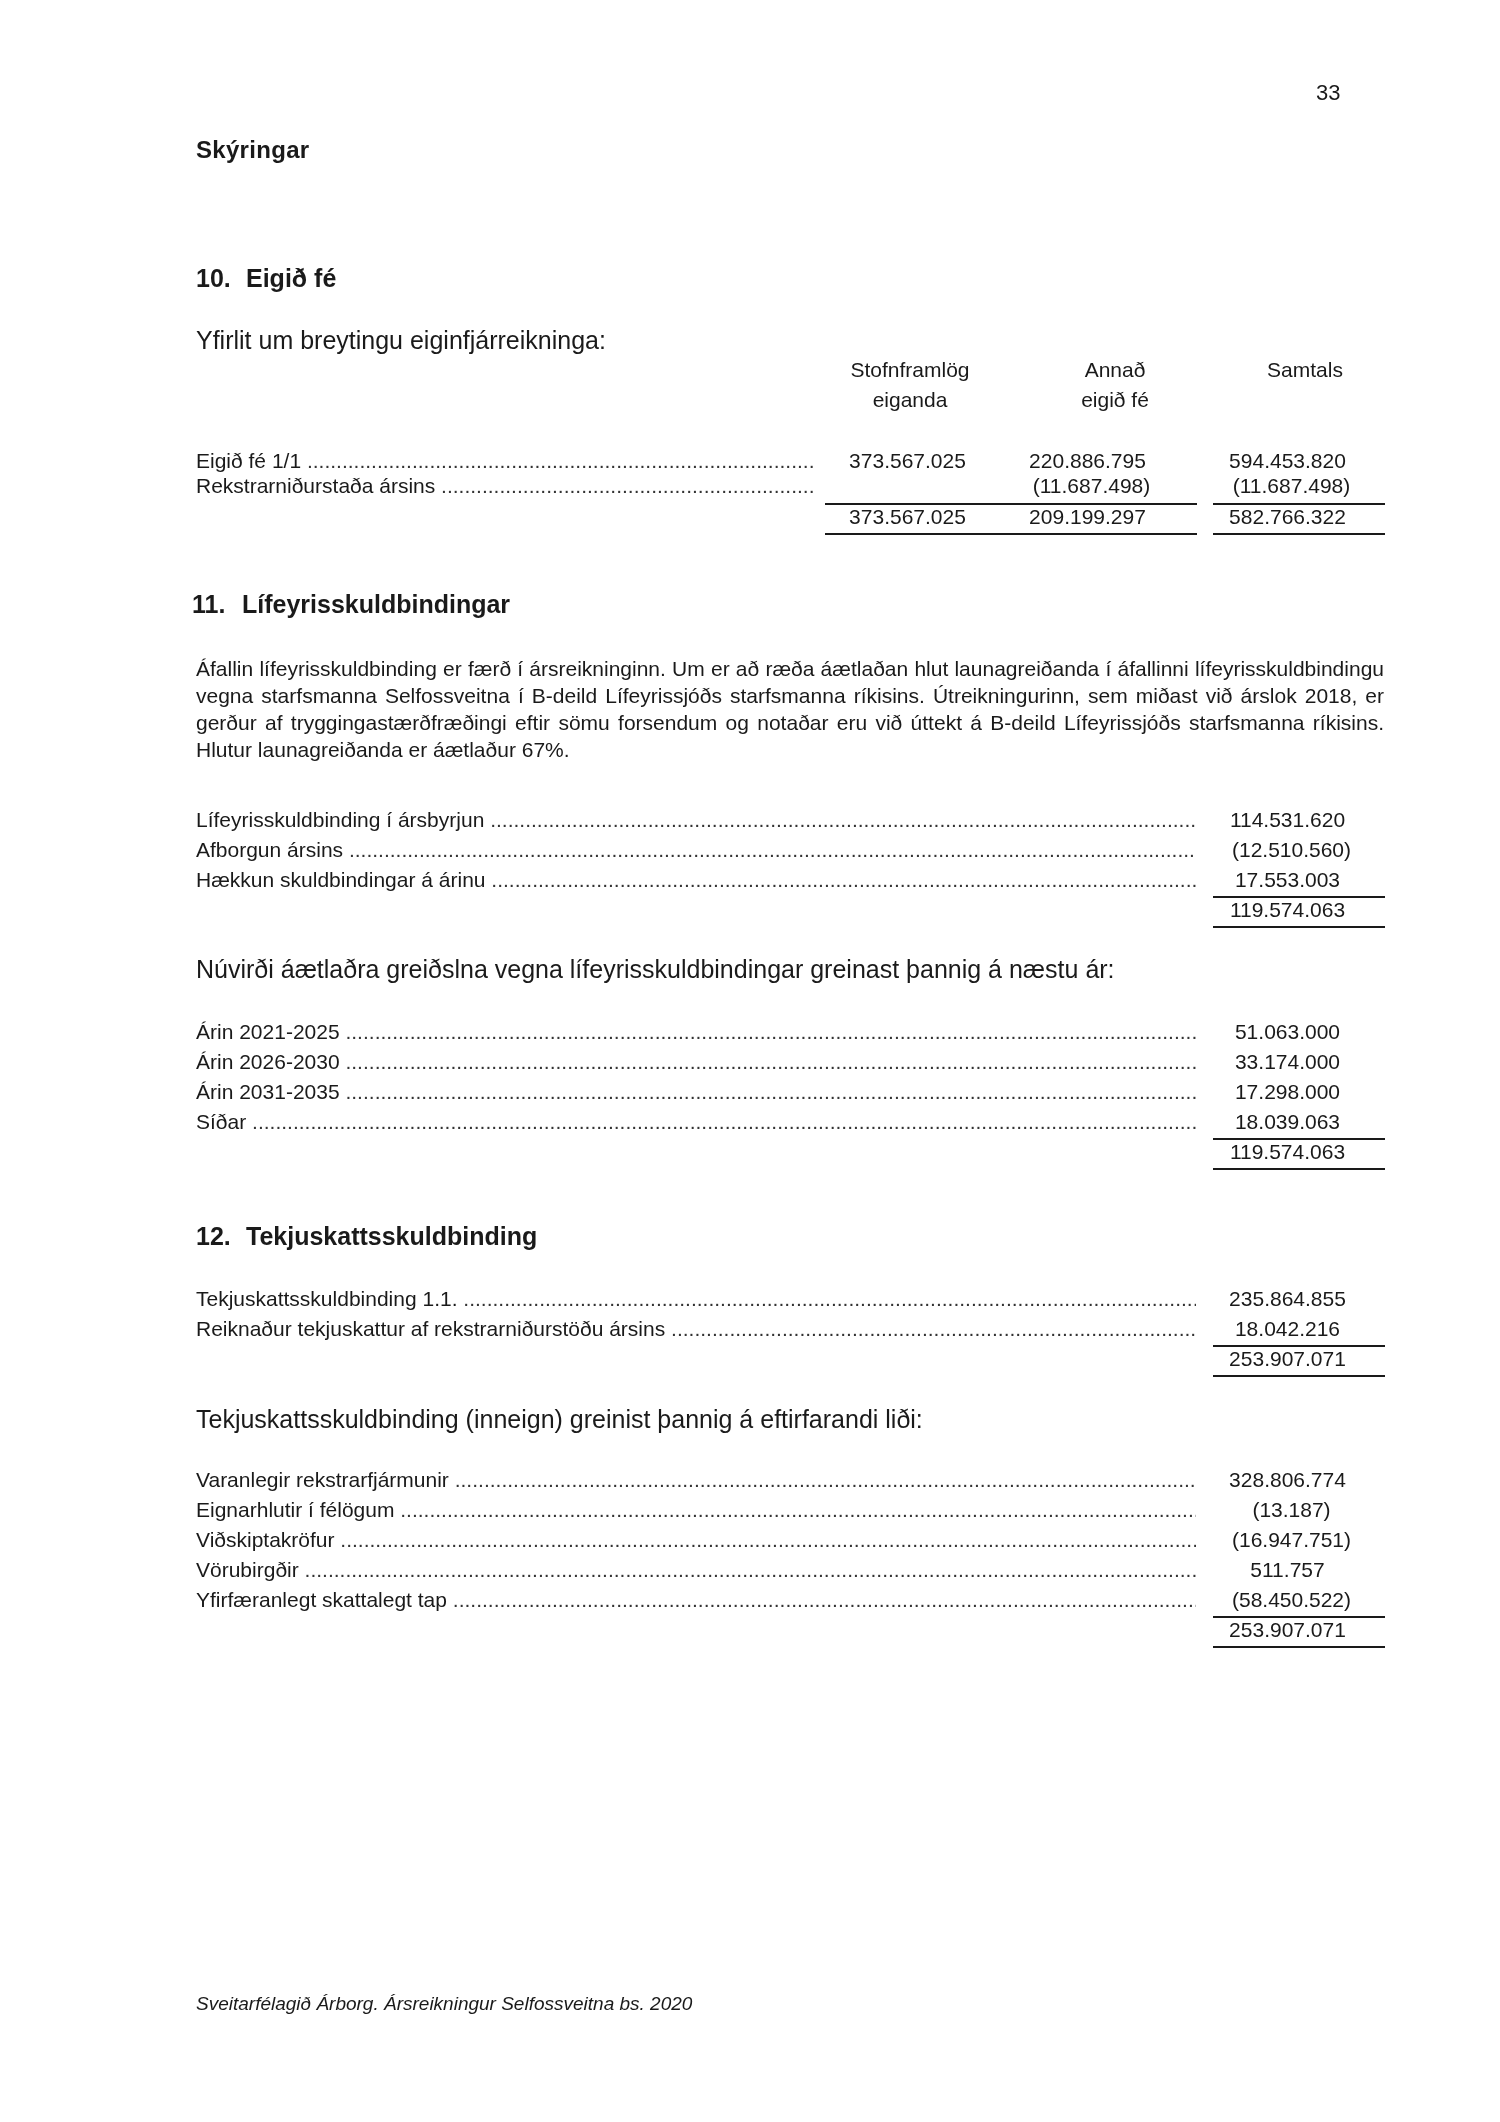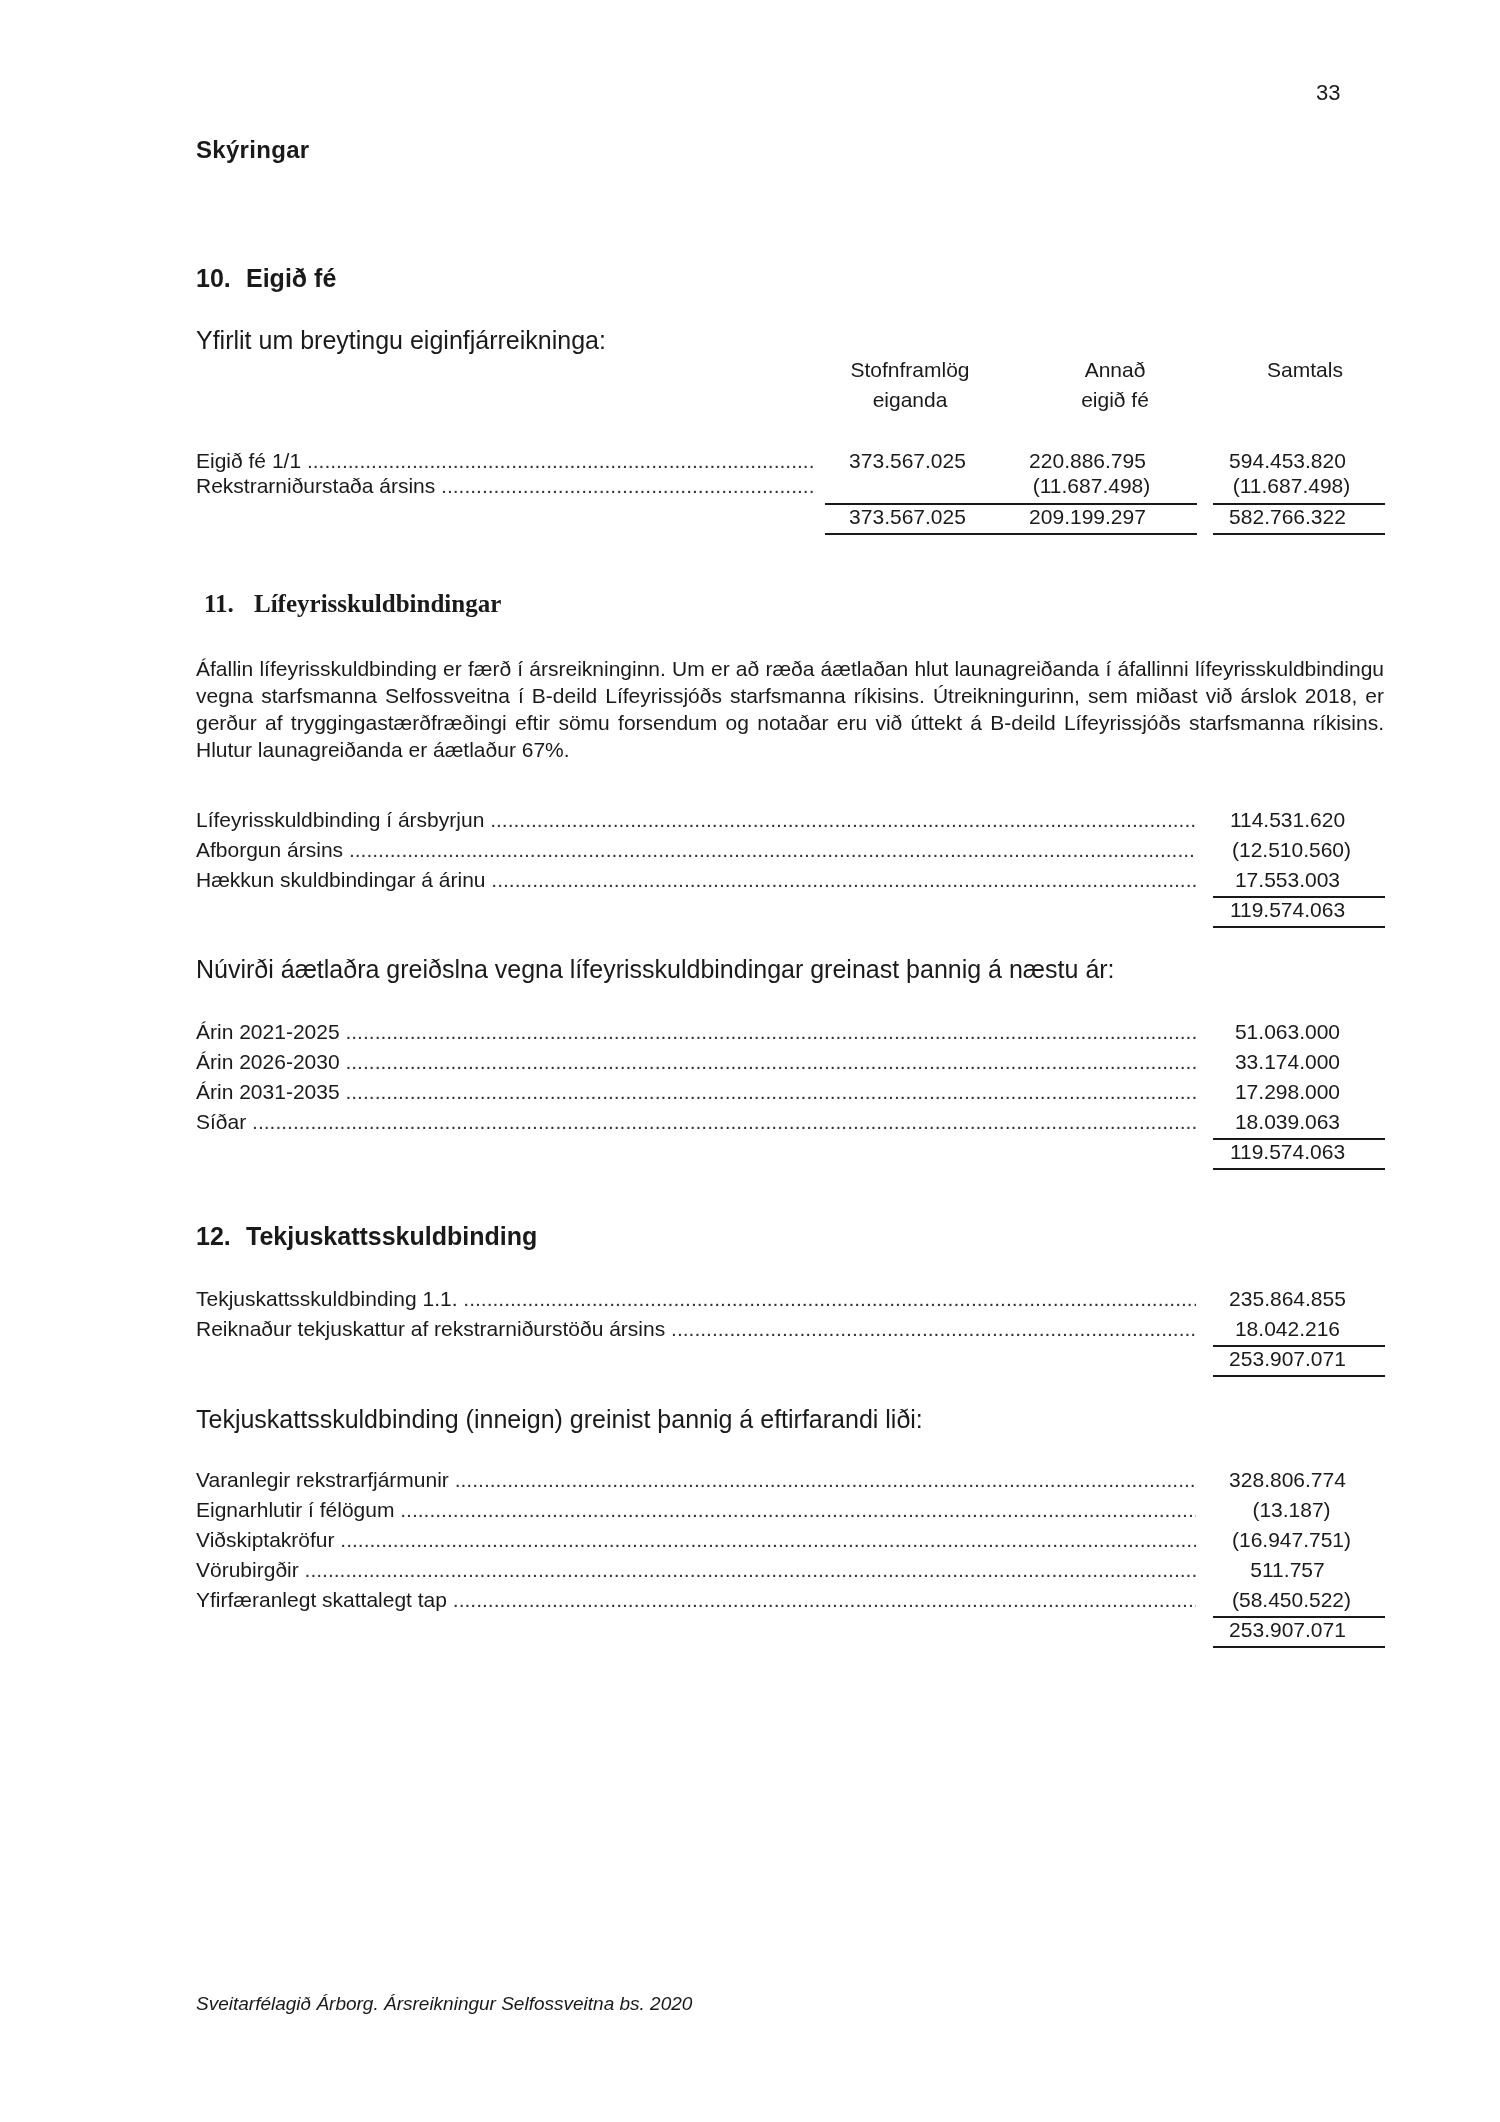--- a/index.html
+++ b/index.html
@@ -63,21 +63,21 @@
 <div class="line" style="left:825px; width:372px; top:503px;"></div>
 <div class="line" style="left:1213px; width:172px; top:503px;"></div>
 
 <div class="val" style="left:830px; width:155px; top:503px;">373.567.025</div>
 <div class="val" style="left:1000px; width:175px; top:503px;">209.199.297</div>
 <div class="val" style="left:1200px; width:175px; top:503px;">582.766.322</div>
 
 <div class="line" style="left:825px; width:372px; top:533px;"></div>
 <div class="line" style="left:1213px; width:172px; top:533px;"></div>
 
-<div class="abs section-title" style="left:204px; top:590px;font-family:Liberation Serif, serif;">
+<div class="abs section-title" style="left:192px; top:590px;">
   <span class="num">11.</span><span>Lífeyrisskuldbindingar</span>
 </div>
 <div class="abs para" style="top:655px;">Áfallin lífeyrisskuldbinding er færð í ársreikninginn.  Um er að ræða áætlaðan hlut launagreiðanda í áfallinni lífeyrisskuldbindingu vegna starfsmanna Selfossveitna í B-deild Lífeyrissjóðs starfsmanna ríkisins.  Útreikningurinn, sem miðast við árslok 2018, er gerður af tryggingastærðfræðingi eftir sömu forsendum og notaðar eru við úttekt á B-deild Lífeyrissjóðs starfsmanna ríkisins.  Hlutur launagreiðanda er áætlaður 67%.</div>
 
 <div class="row" style="top:806px; width:1000px;">
   <div class="label" style="width:1000px;"><span>Lífeyrisskuldbinding í ársbyrjun</span> <span class="dots">................................................................................................................................................................................................................</span></div>
 </div>
 <div class="val" style="left:1200px; width:175px; top:806px;">114.531.620</div>
 
 <div class="row" style="top:836px; width:1000px;">

